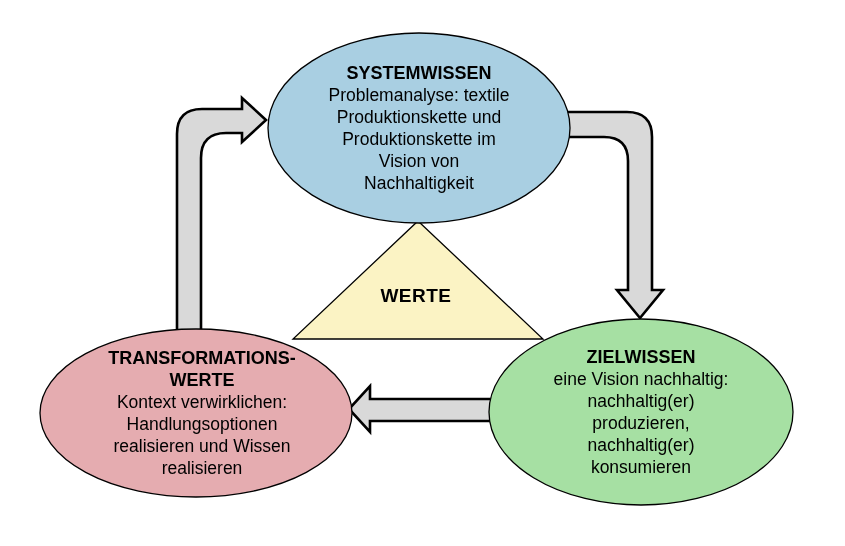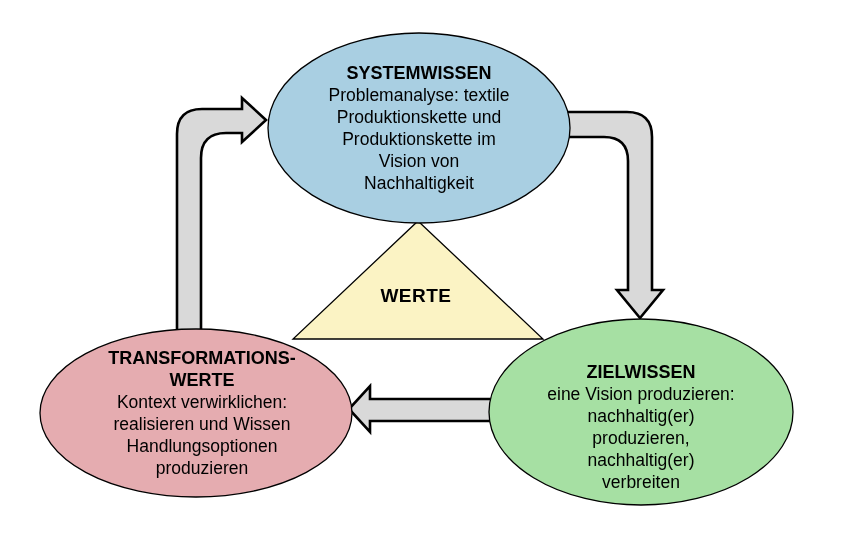--- a/index.html
+++ b/index.html
@@ -62,27 +62,27 @@
     <div>Vision von</div>
     <div>Nachhaltigkeit</div>
   </div>
 
   <div class="werte-label" style="left:341px; top:285px; width:150px;">WERTE</div>
 
   <div class="node-text" style="left:52px; top:347px; width:300px;">
     <div class="node-title">TRANSFORMATIONS-</div>
     <div class="node-title">WERTE</div>
     <div>Kontext verwirklichen:</div>
+    <div>Handlungsoptionen</div>
     <div>realisieren und Wissen</div>
-    <div>Handlungsoptionen</div>
-    <div>produzieren</div>
+    <div>realisieren</div>
   </div>
 
-  <div class="node-text" style="left:491px; top:346px; width:300px;margin-top:15px;">
+  <div class="node-text" style="left:491px; top:346px; width:300px;">
     <div class="node-title">ZIELWISSEN</div>
-    <div>eine Vision produzieren:</div>
+    <div>eine Vision nachhaltig:</div>
     <div>nachhaltig(er)</div>
     <div>produzieren,</div>
     <div>nachhaltig(er)</div>
-    <div>verbreiten</div>
+    <div>konsumieren</div>
   </div>
 
 </div>
 
 </body></html>

